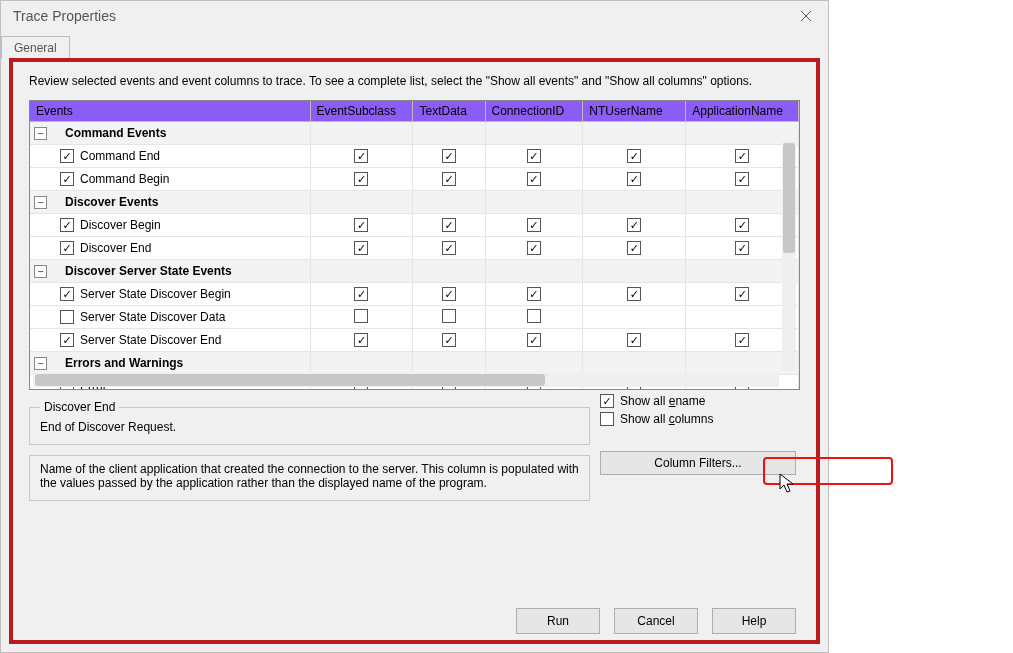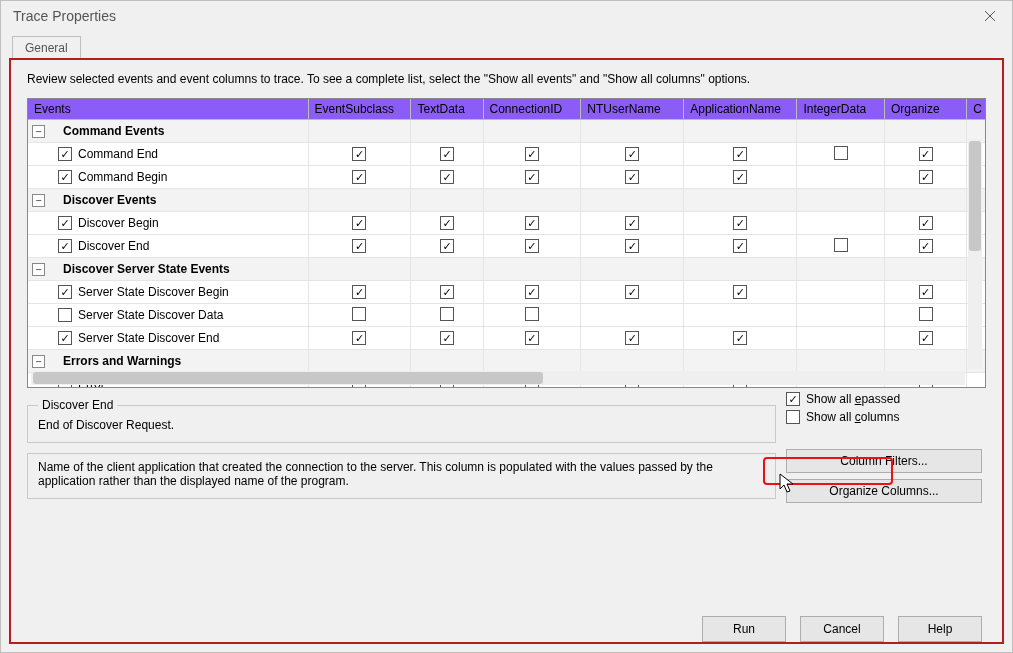--- a/index.html
+++ b/index.html
@@ -1,24 +1,24 @@
 <!DOCTYPE html>
 <html><head>
 <meta charset="utf-8">
 <style>
 html,body{margin:0;padding:0;font-family:"Segoe UI",Tahoma,sans-serif;font-size:12px;color:#000;background:#fff}
-.window{width:1013px;height:653px;box-sizing:border-box;border:1px solid #bfbfbf;background:#f0f0f0;position:relative;display:flex;flex-direction:column}
+.window{width:829px;height:653px;box-sizing:border-box;border:1px solid #bfbfbf;background:#f0f0f0;position:relative;display:flex;flex-direction:column}
 .titlebar{height:30px;display:flex;align-items:center;justify-content:space-between;padding:0 8px 0 12px;color:#555;font-size:14px}
 .titlebar .title{font-size:14px;color:#555}
 .closewin{width:28px;height:20px;display:flex;align-items:center;justify-content:center;color:#555}
 .closewin svg{width:12px;height:12px;stroke:#555;stroke-width:1}
-.tabs{display:flex;padding:0 11px;margin-top:4px}
+.tabs{display:flex;padding:0 0;margin-top:4px}
 .tab{border:1px solid #bfbfbf;border-bottom:none;padding:4px 12px;background:#f0f0f0;color:#555;position:relative;top:1px;margin-right:2px}
 .tab.active{background:#f0f0f0;border-bottom:1px solid #f0f0f0;color:#000;z-index:2}
-.tabpane{flex:1;border:2px solid #b91c1c;margin:0 8px 8px 8px;background:#f0f0f0;padding:12px 16px 10px 16px;display:flex;flex-direction:column;position:relative}
+.tabpane{flex:1;border:4px solid #b91c1c;margin:0 8px 8px 8px;background:#f0f0f0;padding:12px 16px 10px 16px;display:flex;flex-direction:column;position:relative}
 .instr{color:#000;margin-bottom:12px;font-size:12px}
 .gridwrap{border:1px solid #888;background:#fff;height:288px;position:relative;overflow:hidden}
 .gridinner{overflow:hidden;height:100%}
 table.grid{border-collapse:collapse;width:960px;table-layout:fixed}
 table.grid th{border:1px solid #bbb;border-top:none;background:#8b5cf6;font-weight:400;text-align:left;padding:3px 6px;font-size:12px;white-space:nowrap;overflow:hidden}
 table.grid th:first-child{border-left:none}
 table.grid td{border:1px solid #e5e5e5;border-top:none;padding:2px 4px;height:18px;font-size:12px;white-space:nowrap;vertical-align:middle;overflow:hidden}
 table.grid td:first-child{border-left:none}
 colgroup .c0{width:272px}
 colgroup .c1{width:100px}
@@ -50,21 +50,21 @@
 .right-opts{width:200px;padding-left:10px}
 .opt{display:flex;align-items:center;margin:4px 0;font-size:12px}
 .opt .chk{margin-right:6px}
 .opt .u{text-decoration:underline}
 .hl{position:absolute;border:2px solid #e11;border-radius:4px;pointer-events:none}
 .hl1{left:762px;top:456px;width:126px;height:24px}
 .cursor{position:absolute;left:778px;top:472px;pointer-events:none}
 .cursor svg{width:18px;height:22px}
 .btns-col{width:200px;padding-left:10px;display:flex;flex-direction:column;gap:6px;padding-top:6px}
 button.std{background:#e6e6e6;border:1px solid #adadad;padding:4px 0;font-size:12px;font-family:inherit;cursor:pointer;width:196px}
-.footer{position:absolute;right:20px;bottom:0;display:flex;gap:14px}
+.footer{position:absolute;right:20px;bottom:6px;display:flex;gap:14px}
 .footer button{width:84px;padding:5px 0;background:#e6e6e6;border:1px solid #adadad;font-size:12px;font-family:inherit}
 </style>
 </head>
 <body>
 
 <div class="window">
   <div class="titlebar">
     <span class="title">Trace Properties</span>
     <span class="closewin">
       <svg viewBox="0 0 12 12">
@@ -325,36 +325,35 @@
     </div>
 
     <div class="row-opts">
       <fieldset class="left-desc">
         <legend>Discover End</legend>
         <div>End of Discover Request.</div>
       </fieldset>
       <div class="right-opts">
         <div class="opt">
           <span class="chk on"></span>
-          <span><span>Show all </span><span class="u">e</span><span>passed</span></span>
+          <span><span>Show all </span><span class="u">e</span><span>name</span></span>
         </div>
         <div class="opt">
           <span class="chk"></span>
           <span><span>Show all </span><span class="u">c</span><span>olumns</span></span>
         </div>
       </div>
     </div>
 
     <div class="row-opts">
       <fieldset class="left-desc">
         <div>Name of the client application that created the connection to the server. This column is populated with the values passed by the application rather than the displayed name of the program.</div>
       </fieldset>
       <div class="btns-col">
         <button class="std">Column Filters...</button>
-        <button class="std">Organize Columns...</button>
       </div>
     </div>
 
     <div class="footer">
       <button>Run</button>
       <button>Cancel</button>
       <button>Help</button>
     </div>
   </div>
 

